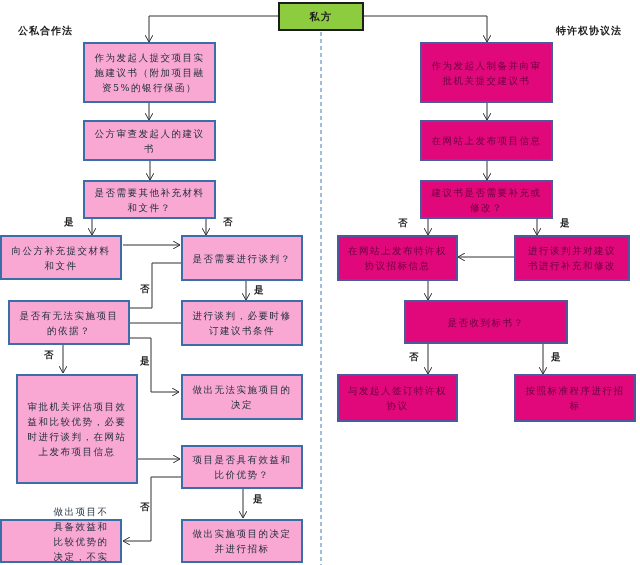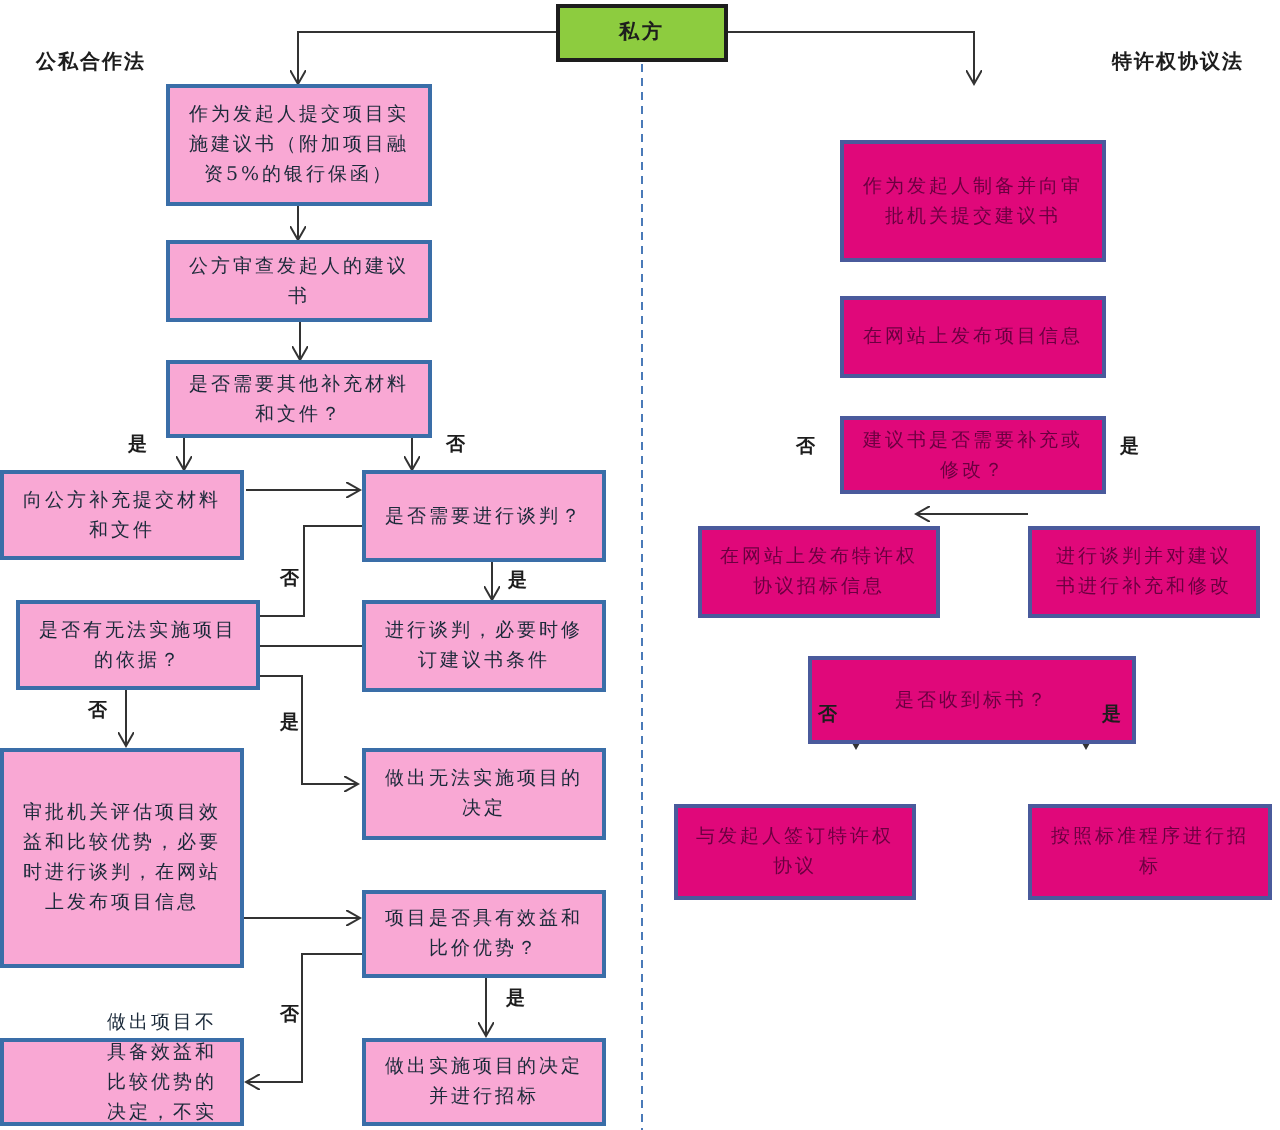--- a/index.html
+++ b/index.html
@@ -4,21 +4,21 @@
   <style>
     html, body { margin: 0; padding: 0; background: #ffffff; }
     body { width: 640px; height: 565px; position: relative; overflow: hidden;
            font-family: "DejaVu Serif", serif; }
     .canvas { position: absolute; left: 0; top: 0; width: 640px; height: 433px; }
     svg.wires { position: absolute; left: 0; top: 0; width: 640px; height: 565px; pointer-events: none; }
     .box { position: absolute; box-sizing: border-box; display: flex; align-items: center;
            justify-content: center; text-align: center; font-size: 9.5px; line-height: 15px;
            letter-spacing: 1.5px; padding: 0 8px; }
     .blue { background: #f9a8d4; border: 2px solid #3a6ea8; color: #1b2a3a; }
-    .pink { background: #e0087a; border: 2px solid #4a5a9c; color: #6a0040; margin-top: 28px; }
+    .pink { background: #e0087a; border: 2px solid #4a5a9c; color: #6a0040; }
     .green { background: #8dcc3f; border: 2px solid #1d1d1d; color: #1d1d1d; font-weight: bold; font-size: 10px; }
     .label { position: absolute; font-size: 9.5px; color: #1d1d1d; font-weight: bold; letter-spacing: 1px; }
     .section-title { position: absolute; font-size: 10px; color: #1d1d1d; font-weight: bold; letter-spacing: 1px; }
   </style>
 </head>
 <body>
 
 <div class="canvas">
 
   <svg class="wires" viewBox="0 0 640 565">
@@ -82,21 +82,21 @@
   </div>
   <div class="box blue" style="left:181px; top:300px; width:122px; height:46px;">
     <span>进行谈判，必要时修订建议书条件</span>
   </div>
   <div class="box blue" style="left:8px; top:300px; width:122px; height:45px;">
     <span>是否有无法实施项目的依据？</span>
   </div>
   <div class="box blue" style="left:181px; top:374px; width:122px; height:46px;">
     <span>做出无法实施项目的决定</span>
   </div>
-  <div class="box blue" style="left:0px; top:374px; width:122px; height:110px;">
+  <div class="box blue" style="left:16px; top:374px; width:122px; height:110px;">
     <span>审批机关评估项目效益和比较优势，必要时进行谈判，在网站上发布项目信息</span>
   </div>
   <div class="box blue" style="left:181px; top:445px; width:122px; height:44px;">
     <span>项目是否具有效益和比价优势？</span>
   </div>
   <div class="box blue" style="left:0px; top:519px; width:122px; height:44px;padding-left:48px;">
     <span>做出项目不具备效益和比较优势的决定，不实施该项目</span>
   </div>
   <div class="box blue" style="left:181px; top:519px; width:122px; height:44px;">
     <span>做出实施项目的决定并进行招标</span>
@@ -113,21 +113,21 @@
 
   <div class="box pink" style="left:420px; top:42px; width:133px; height:61px;">
     <span>作为发起人制备并向审批机关提交建议书</span>
   </div>
   <div class="box pink" style="left:420px; top:120px; width:133px; height:41px;">
     <span>在网站上发布项目信息</span>
   </div>
   <div class="box pink" style="left:420px; top:180px; width:133px; height:39px;">
     <span>建议书是否需要补充或修改？</span>
   </div>
-  <div class="box pink" style="left:349px; top:235px; width:121px; height:46px;">
+  <div class="box pink" style="left:337px; top:235px; width:121px; height:46px;">
     <span>在网站上发布特许权协议招标信息</span>
   </div>
   <div class="box pink" style="left:514px; top:235px; width:116px; height:46px;">
     <span>进行谈判并对建议书进行补充和修改</span>
   </div>
   <div class="box pink" style="left:404px; top:300px; width:164px; height:44px;">
     <span>是否收到标书？</span>
   </div>
   <div class="box pink" style="left:337px; top:374px; width:121px; height:48px;">
     <span>与发起人签订特许权协议</span>

